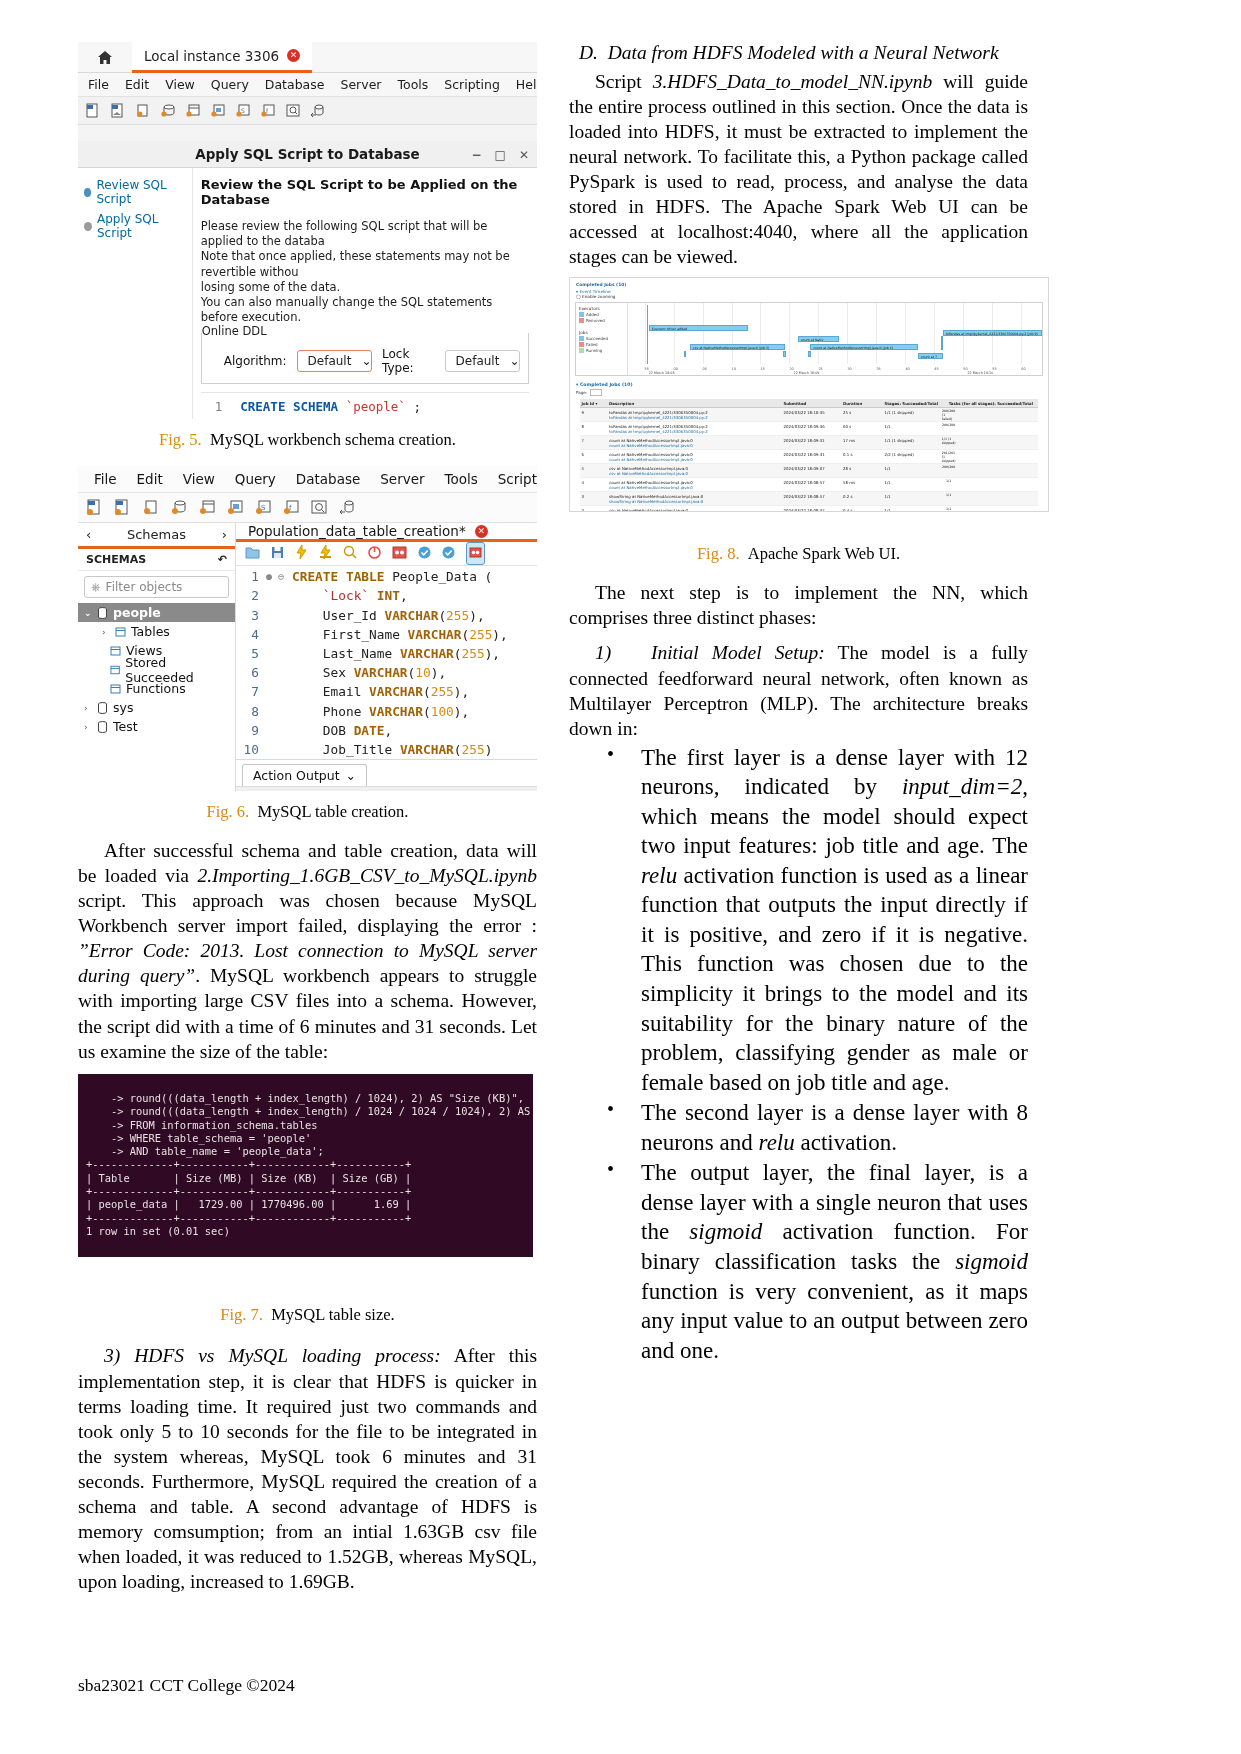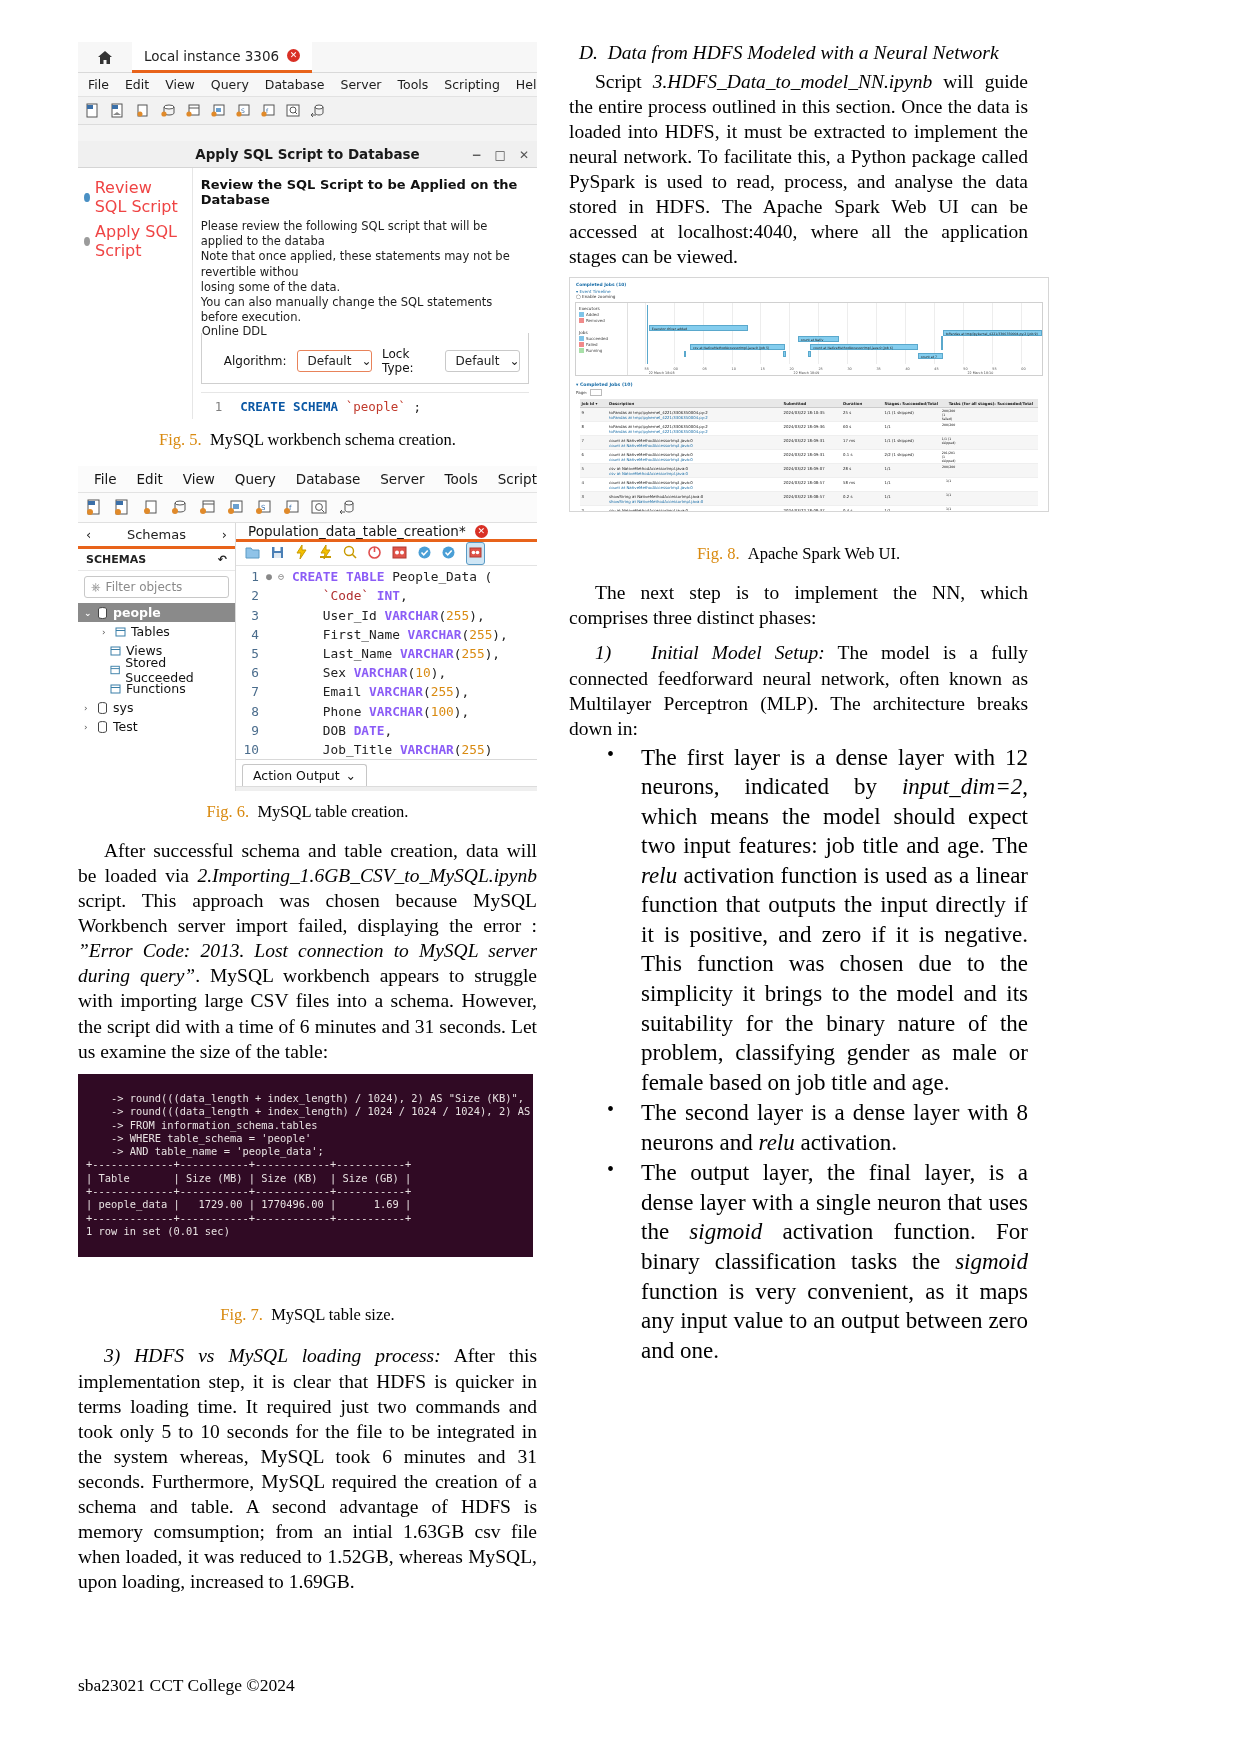--- a/index.html
+++ b/index.html
@@ -115,21 +115,21 @@
     display:flex; align-items:center; justify-content:center;
     font-size:13.5px; font-weight:bold; color:#1a1a1a;
     position:relative; border-bottom:1px solid #d5d5d5;margin-top:16px;
   }
   .dlg-wbtns { position:absolute; right:8px; top:0; height:27px; display:flex; align-items:center; gap:13px; color:#555; font-size:12px;}
   .dlg-body { display:flex; background:#fff; }
   .dlg-left {
     width:128px; padding:10px 6px 0 6px; background:#fff;
     border-right:1px solid #e6e6e6;
   }
-  .dlg-step { font-size:16px; display:flex; align-items:center; gap:5px; margin-bottom:6px; color:#ef4444;}
+  .dlg-step { font-size:12px; display:flex; align-items:center; gap:5px; margin-bottom:6px; color:#0369a1;}
   .dlg-step i { width:9px; height:9px; border-radius:50%; display:inline-block; }
   .dlg-step.active i { background:#4a90c4; }
   .dlg-step.inactive i { background:#9b9b9b; }
   .dlg-right { flex:1; padding:9px 8px 0 8px; }
   .dlg-h { font-size:13px; font-weight:bold; margin-bottom:12px; color:#111;}
   .dlg-p { font-size:11.5px; line-height:1.32; color:#1d1d1d; }
   .ddl-group {
     margin-top:8px; border:1px solid #cfcfcf; border-top:none;
     position:relative; padding:14px 8px 8px 8px;
   }
@@ -207,21 +207,21 @@
   }
   .ed-code {
     flex:1; font-family:"DejaVu Sans Mono","Liberation Mono",monospace;
     font-size:12.8px; line-height:19.2px; padding-top:1px; background:#fff;
     position:relative;
   }
   .cl { display:flex; }
   .cl .n { width:30px; text-align:right; color:#4a6c8c; padding-right:7px; }
   .cl .m { width:26px; color:#888; font-size:10px; }
   .cl .t { white-space:pre; }
-  .k { color:#8b5cf6; font-weight:bold; }
+  .k { color:#a16207; font-weight:bold; }
   .num { color:#d98a10; }
   .bq { color:#b03030; }
   .hscroll { height:7px; background:#8c8c8c; margin:0 2px; }
   .act-tabwrap { border-top:1px solid #d9d9d9; background:#fff; padding:4px 6px 0 6px; }
   .act-tab {
     display:inline-flex; align-items:center; gap:6px;
     border:1px solid #c6c6c6; border-bottom:none; border-radius:3px 3px 0 0;
     padding:3px 10px; font-size:12.5px; background:#fff; color:#111;
   }
   .act-table { width:100%; border-collapse:collapse; font-size:11.5px; }
@@ -643,21 +643,21 @@
             </div>
             <div class="ed-code">
               <div class="cl">
                   <span class="n">1</span>
                   <span class="m">● ⊖</span>
                   <span class="t"><span class="k">CREATE TABLE</span> People_Data (</span>
                 </div>
               <div class="cl">
                   <span class="n">2</span>
                   <span class="m"></span>
-                  <span class="t">    <span class="bq">`Code`</span> <span class="k">INT</span>,</span>
+                  <span class="t">    <span class="bq">`Lock`</span> <span class="k">INT</span>,</span>
                 </div>
               <div class="cl">
                   <span class="n">3</span>
                   <span class="m"></span>
                   <span class="t">    User_Id <span class="k">VARCHAR</span>(<span class="num">255</span>),</span>
                 </div>
               <div class="cl">
                   <span class="n">4</span>
                   <span class="m"></span>
                   <span class="t">    First_Name <span class="k">VARCHAR</span>(<span class="num">255</span>),</span>

